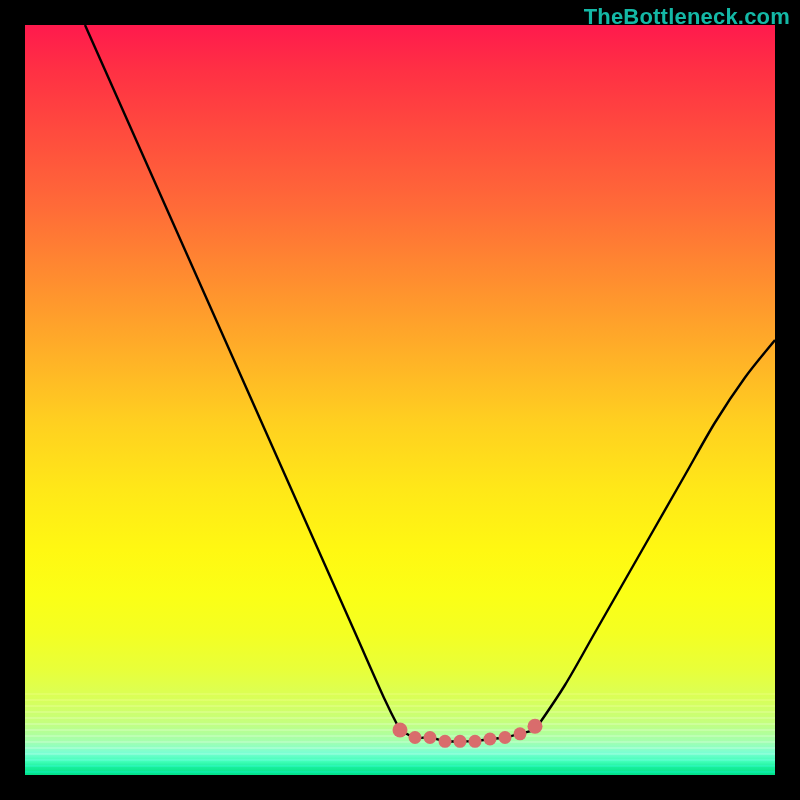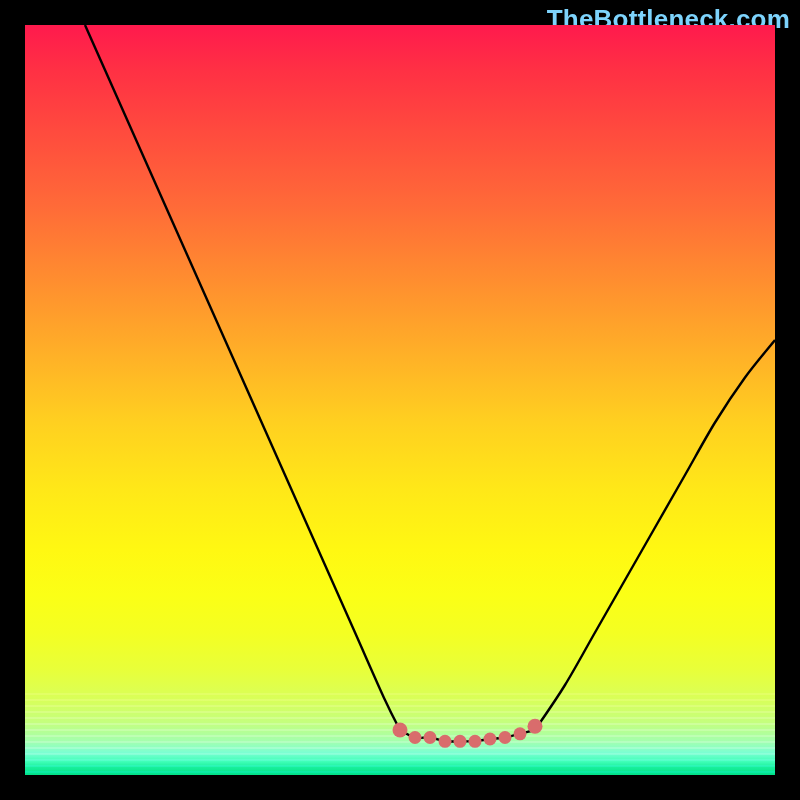--- a/index.html
+++ b/index.html
@@ -74,22 +74,22 @@
   svg.curves {
     position: absolute;
     left: 0; top: 0;
     width: 750px;
     height: 750px;
   }
   .watermark {
     position: absolute;
     top: 4px;
     right: 10px;
-    color: #7dd3fc;
-    font-size: 26px;
+    color: #14b8a6;
+    font-size: 22px;
     font-weight: 600;
     letter-spacing: 0.2px;
     user-select: none;
   }
 </style>
 </head>
 <body>
 
 <div class="stage">
   <div class="watermark">TheBottleneck.com</div>

